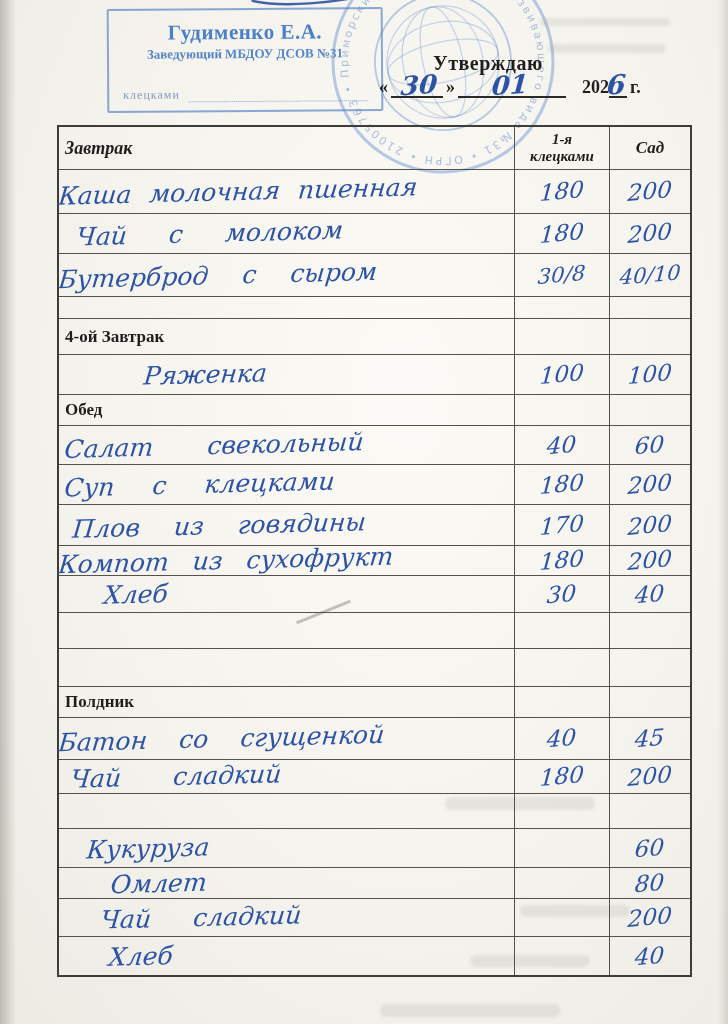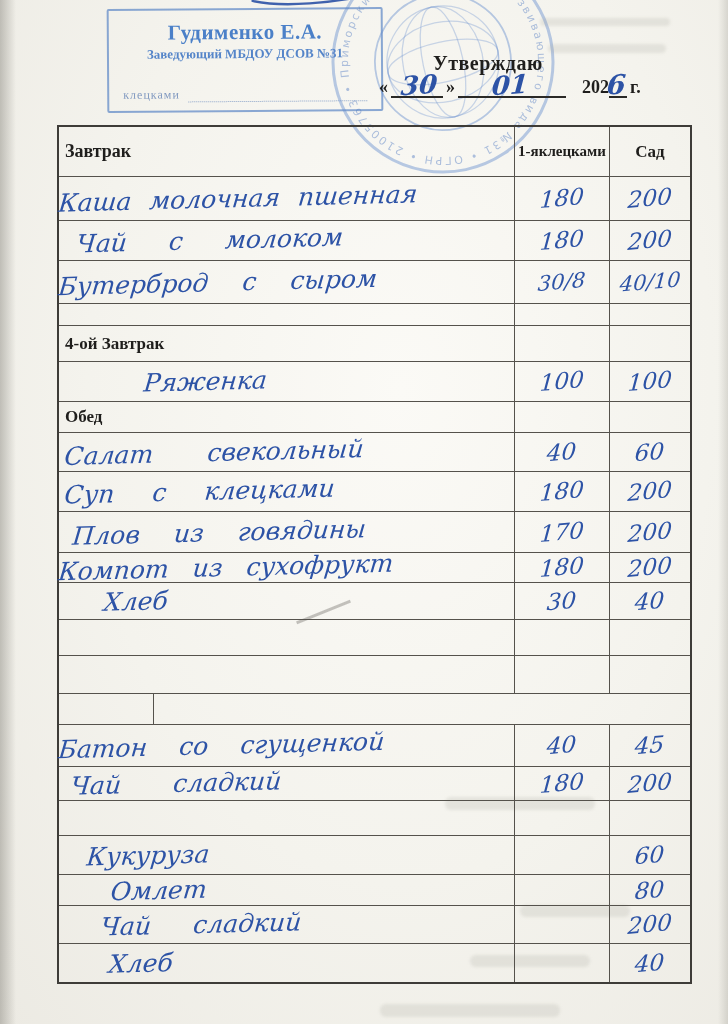--- a/index.html
+++ b/index.html
@@ -55,21 +55,21 @@
     box-sizing:border-box;background:transparent;}
   .row{display:flex;box-sizing:border-box;border-bottom:1.4px solid #55524c;}
   .row:last-child{border-bottom:none;}
   .c1{width:456px;border-right:1.4px solid #55524c;box-sizing:border-box;display:flex;
     align-items:center;overflow:visible;}
   .c2{width:95px;border-right:1.4px solid #55524c;box-sizing:border-box;display:flex;
     align-items:center;justify-content:center;}
   .c3{flex:1;display:flex;align-items:center;justify-content:center;}
   .sec{font-weight:bold;font-size:17px;padding-left:6px;}
   .header-row .c1{font-weight:bold;font-size:18px;padding-left:6px;}
-  .colhead{justify-content:center;font-weight:bold;font-size:15px;line-height:1.15;}
+  .colhead{flex-direction:column;justify-content:center;font-weight:bold;font-size:15px;line-height:1.15;}
   .colhead3{font-weight:bold;font-size:17px;text-align:center;}
   .dish{font-size:25px;line-height:1;white-space:nowrap;transform:skewX(-7deg) rotate(-1.5deg);}
   .num{font-size:23px;line-height:1;transform:skewX(-9deg) rotate(-5deg);}
 </style>
 </head>
 <body>
 
 <div class="page">
 
   <div class="stamp-box">
@@ -127,21 +127,21 @@
 
   <div class="smudge" style="left:540px;top:18px;width:130px;height:8px;"></div>
   <div class="smudge" style="left:548px;top:44px;width:118px;height:9px;"></div>
   <div class="pencil"></div>
   <div class="smudge" style="left:445px;top:797px;width:150px;height:13px;"></div>
   <div class="smudge" style="left:520px;top:905px;width:110px;height:12px;"></div>
   <div class="smudge" style="left:470px;top:955px;width:120px;height:12px;"></div>
   <div class="smudge" style="left:380px;top:1004px;width:180px;height:13px;"></div>
 
   <div class="menu-table">
-    <div class="row header-row" id="headerRow" style="height: 50px;">
+    <div class="row header-row" id="headerRow" style="height: 43px; font-style: italic;">
       <div class="c1">Завтрак</div>
       <div class="c2 colhead">
         <div>1-я</div>
         <div>клецками</div>
       </div>
       <div class="c3 colhead3">Сад</div>
     </div>
     <div id="menuRows">
         <div class="row item" style="height: 44px;">
           <div class="c1">
@@ -261,20 +261,21 @@
           <div class="c1"></div>
           <div class="c2"></div>
           <div class="c3"></div>
         </div>
         <div class="row empty" style="height: 38px;">
           <div class="c1"></div>
           <div class="c2"></div>
           <div class="c3"></div>
         </div>
         <div class="row section" style="height: 31px;">
+          <div class="c1 sec">Полдник</div>
           <div class="c2"></div>
           <div class="c3"></div>
         </div>
         <div class="row item" style="height: 42px;">
           <div class="c1">
             <span class="hw dish" style="word-spacing: 24px;">Батон со сгущенкой</span>
           </div>
           <div class="c2">
             <span class="hw num">40</span>
           </div>

